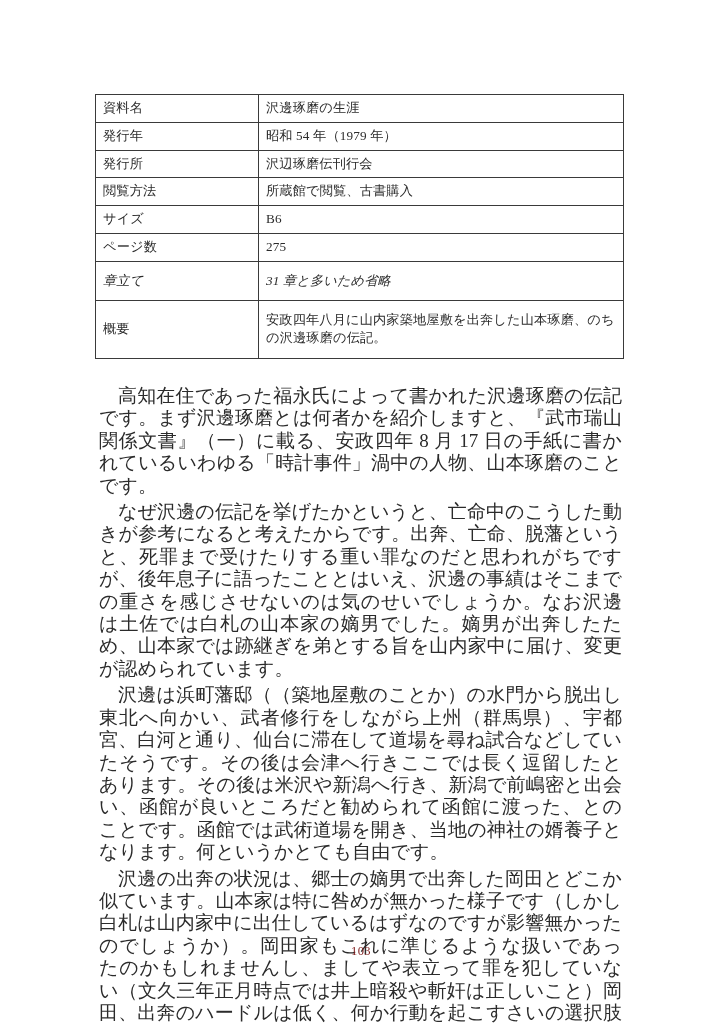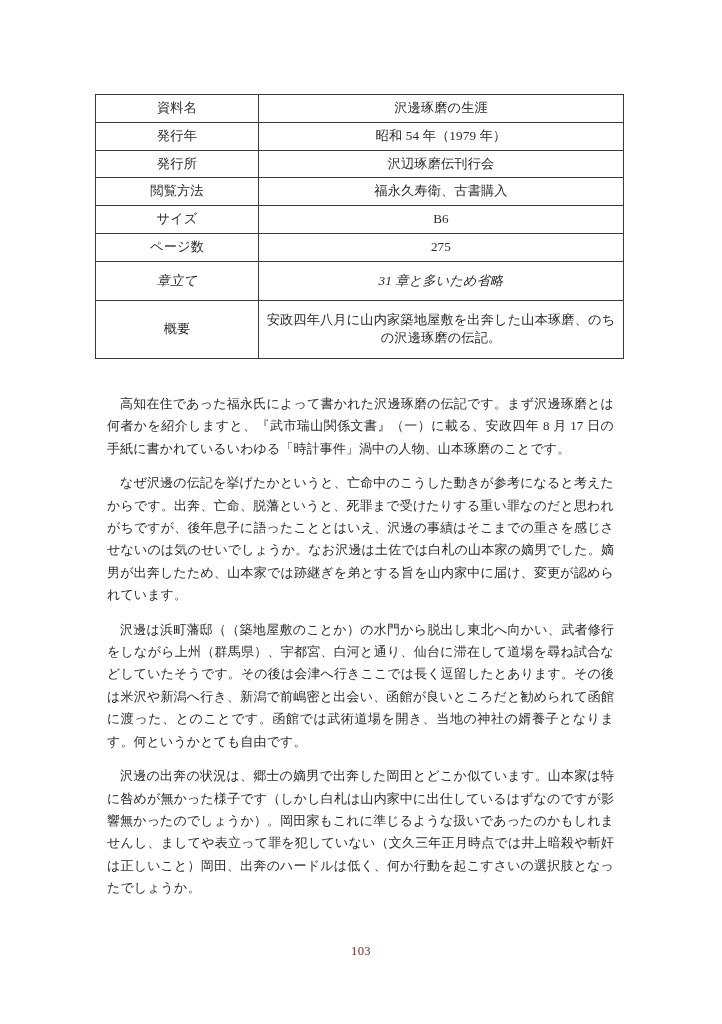--- a/index.html
+++ b/index.html
@@ -40,21 +40,20 @@
     background: #fff;
   }
   table.meta-table td {
     border: 1px solid #3a3a3a;
     padding: 3px 7px 4px 7px;
     font-size: 13.2px;
     line-height: 1.5;
     vertical-align: middle;
     color: #2b2b2b;
     letter-spacing: 0.15px;
-    text-align: center;
   }
   table.meta-table td.label {
     width: 148px;
   }
   table.meta-table tr.tall td {
     padding-top: 9px;
     padding-bottom: 9px;
     font-style: italic;
   }
   table.meta-table tr.tall2 td {
@@ -66,23 +65,23 @@
   }
 
   
   #body-text {
     position: absolute;
     left: 95px;
     top: 381px;
     width: 531px;
   }
   p.para {
-    margin: 12px;
+    margin: 4px;
     padding: 0;
-    font-size: 13px;
+    font-size: 19px;
     line-height: 22.4px;
     text-align: justify;
     text-justify: inter-ideograph;
     text-indent: 1em;
     color: #2b2b2b;
     letter-spacing: 0.1px;
     word-break: break-all;
   }
 
   
@@ -112,21 +111,21 @@
         <tr>
           <td class="label">発行年</td>
           <td class="value">昭和 54 年（1979 年）</td>
         </tr>
         <tr>
           <td class="label">発行所</td>
           <td class="value">沢辺琢磨伝刊行会</td>
         </tr>
         <tr>
           <td class="label">閲覧方法</td>
-          <td class="value">福永久寿衛、古書購入</td>
+          <td class="value">所蔵館で閲覧、古書購入</td>
         </tr>
         <tr>
           <td class="label">サイズ</td>
           <td class="value">B6</td>
         </tr>
         <tr>
           <td class="label">ページ数</td>
           <td class="value">275</td>
         </tr>
         <tr class="tall">

